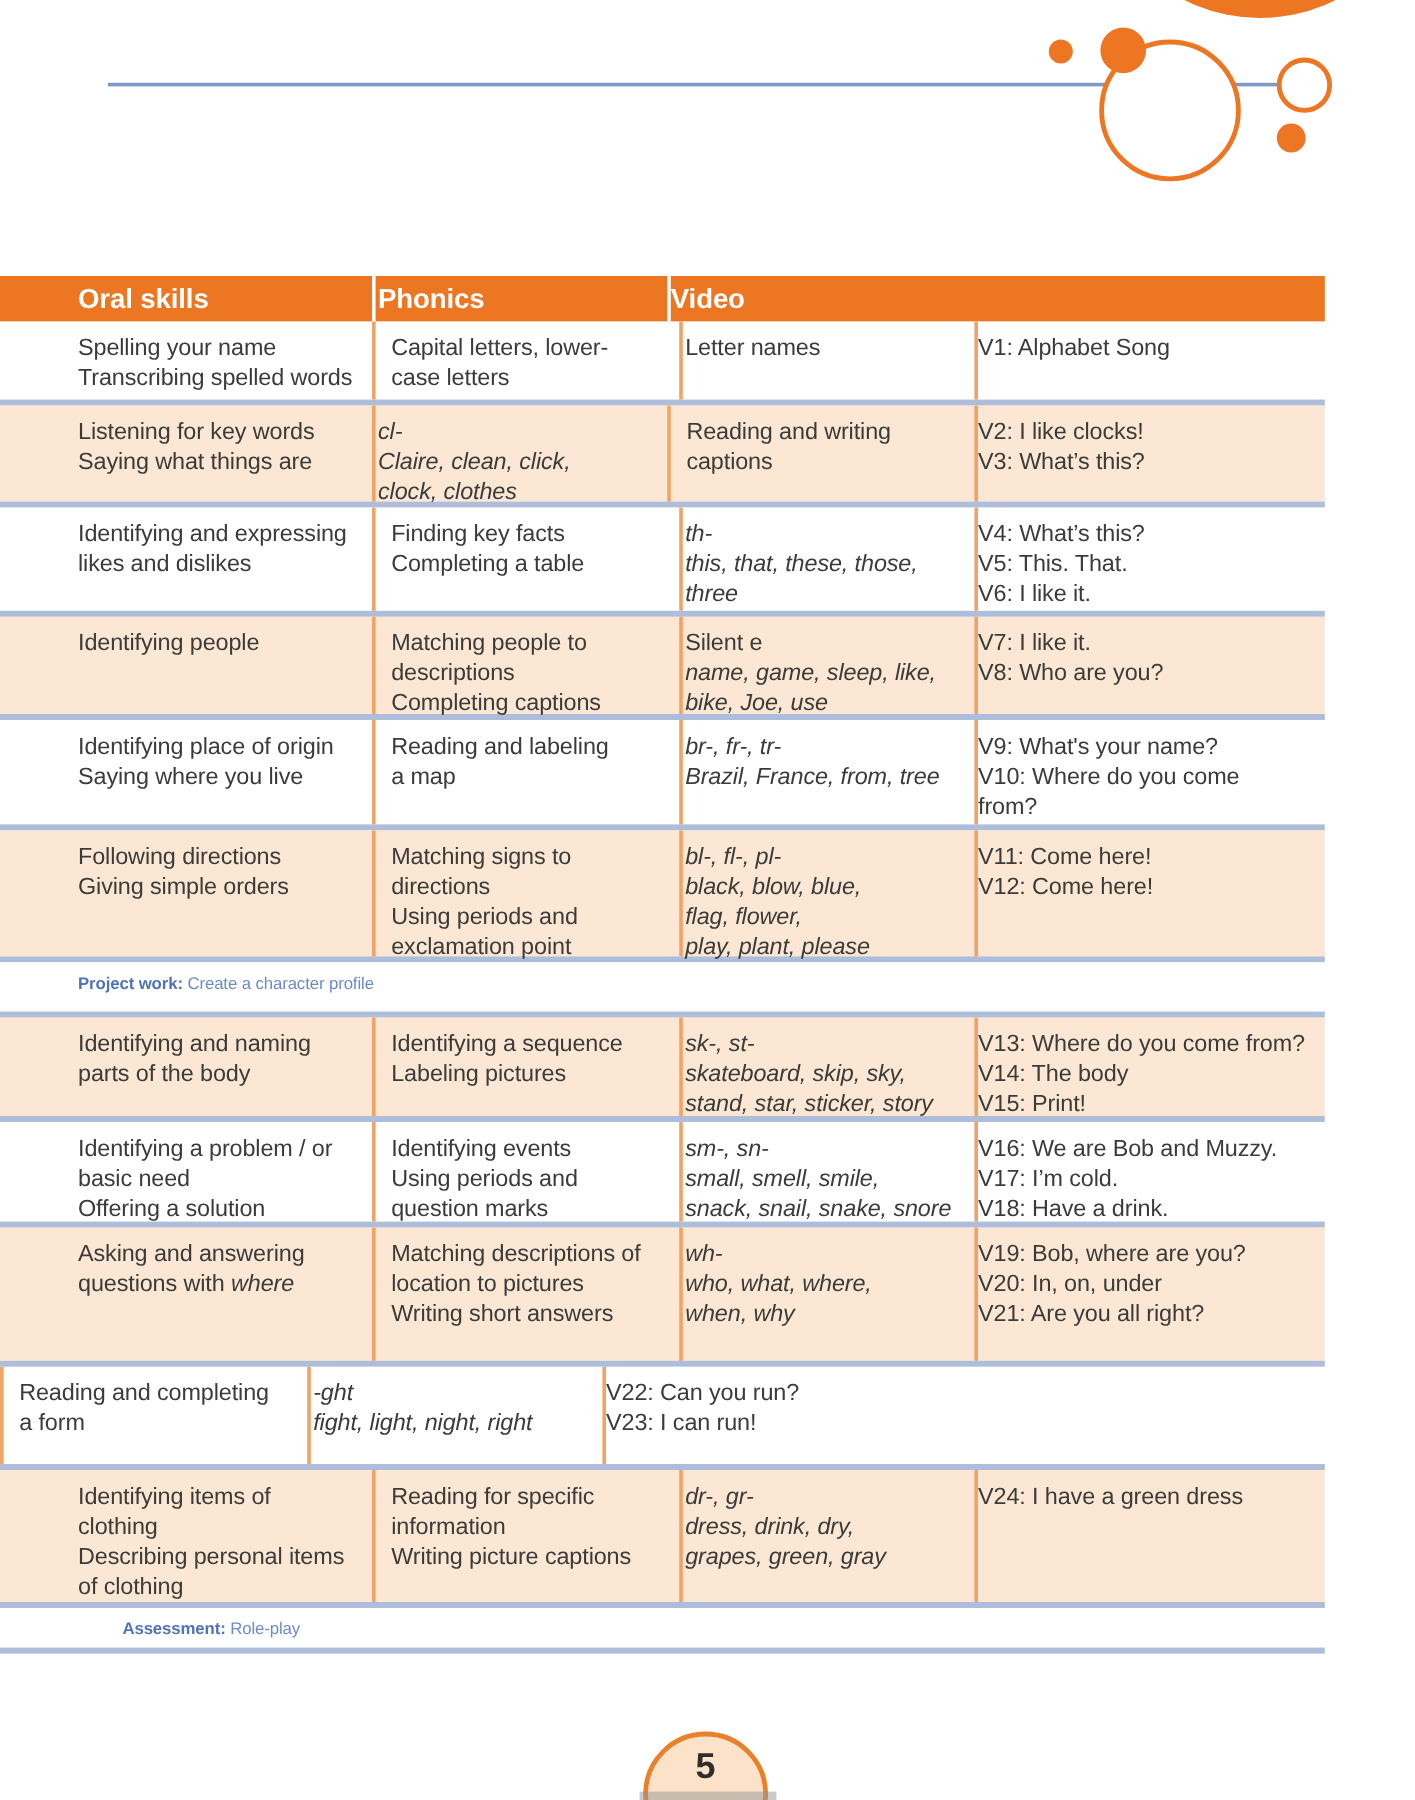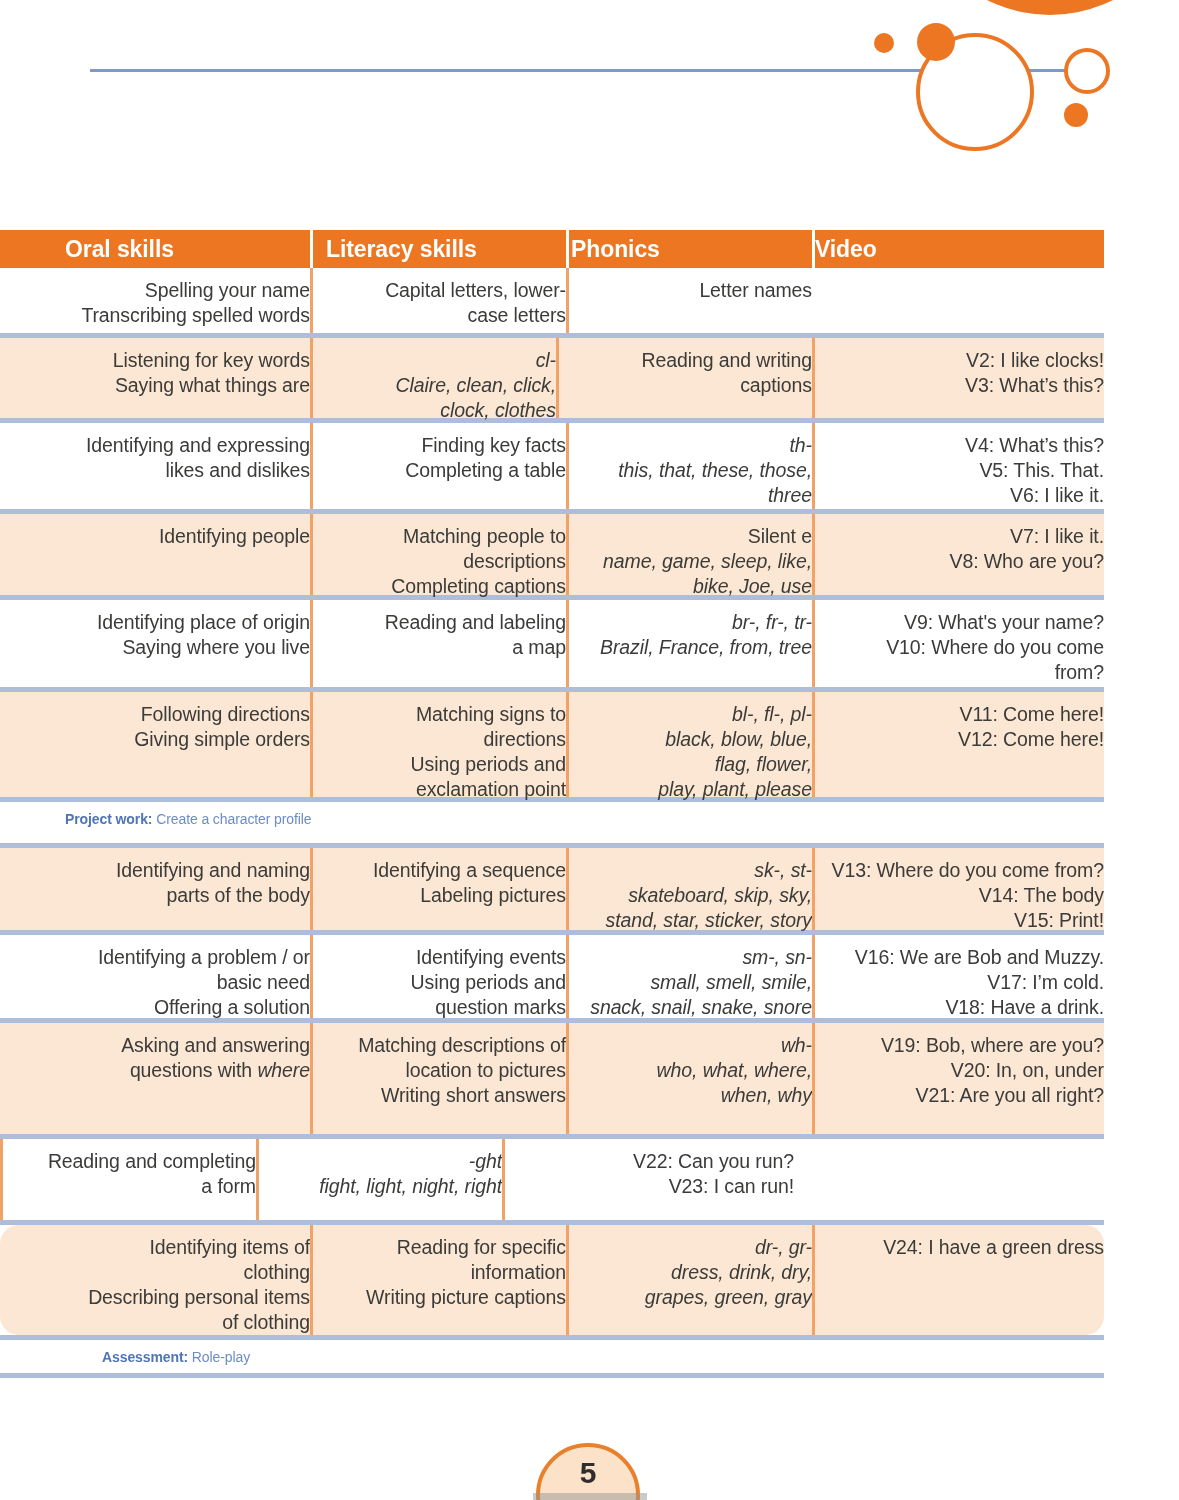--- a/index.html
+++ b/index.html
@@ -19,21 +19,21 @@
   .dot-s2{left:1064px;top:103px;width:24px;height:24px;}
 
   
   .table{position:absolute;left:0;top:230px;width:1104px;font-size:19.5px;letter-spacing:-0.1px;}
   .hrow{display:flex;height:38px;background:var(--header-orange,#ed7623);}
   .hcell{box-sizing:border-box;color:#fff;font-weight:bold;font-size:23px;padding-top:6px;}
   .hcell.c1,.hcell.c2,.hcell.c3{border-left:3px solid #fff;}
   .row{display:flex;}
   .row.peach{background:var(--peach,#fbe7d3);}
   .row.white{background:#fff;}
-  .cell{box-sizing:border-box;padding-top:10px;text-align:right;}
+  .cell{box-sizing:border-box;padding-top:10px;}
   .c0{width:310px;padding-left:65px;}
   .c1{width:256px;padding-left:13px;}
   .c2{width:246px;padding-left:2px;}
   .c3{width:292px;}
   .cell.c1,.cell.c2,.cell.c3{border-left:3px solid var(--separator-orange,#f1a367);}
   .line{line-height:25px;white-space:nowrap;}
   .it{font-style:italic;}
   .sepline{height:5px;background:var(--row-line-blue,#aebdda);}
   .band{background:#fff;box-sizing:border-box;padding:9px 0 0 65px;font-size:14px;}
   .band .b{font-weight:bold;color:var(--band-blue-bold,#4f74b7);}
@@ -56,35 +56,37 @@
   <div class="circle ring ring-big"></div>
   <div class="circle ring ring-small"></div>
   <div class="circle fill blob"></div>
   <div class="circle fill dot-s1"></div>
   <div class="circle fill dot-m"></div>
   <div class="circle fill dot-s2"></div>
 
   <div class="table">
       <div class="hrow">
         <div class="hcell c0">Oral skills</div>
-        <div class="hcell c1">Literacy skills</div>
         <div class="hcell c2">Phonics</div>
         <div class="hcell c3">Video</div>
       </div>
       <div class="row white" style="height: 65px;">
         <div class="cell c0">
           <div class="line"><span>Spelling your name</span></div>
           <div class="line"><span>Transcribing spelled words</span></div>
         </div>
         <div class="cell c1">
           <div class="line"><span>Capital letters, lower-</span></div>
           <div class="line"><span>case letters</span></div>
         </div>
         <div class="cell c2">
           <div class="line"><span>Letter names</span></div>
+        </div>
+        <div class="cell c3">
+          <div class="line"><span>V1: Alphabet Song</span></div>
         </div>
       </div>
       <div class="sepline"></div>
       <div class="row peach" style="height: 80px;">
         <div class="cell c0">
           <div class="line"><span>Listening for key words</span></div>
           <div class="line"><span>Saying what things are</span></div>
         </div>
         <div class="cell c2">
           <div class="line"><span class="it">cl-</span></div>
@@ -261,21 +263,21 @@
         <div class="cell c2">
           <div class="line"><span class="it">-ght</span></div>
           <div class="line"><span class="it">fight, light, night, right</span></div>
         </div>
         <div class="cell c3">
           <div class="line"><span>V22: Can you run?</span></div>
           <div class="line"><span>V23: I can run!</span></div>
         </div>
       </div>
       <div class="sepline"></div>
-      <div class="row peach" style="height: 110px; border-radius: 19px;">
+      <div class="row peach" style="height: 110px;">
         <div class="cell c0">
           <div class="line"><span>Identifying items of</span></div>
           <div class="line"><span>clothing</span></div>
           <div class="line"><span>Describing personal items</span></div>
           <div class="line"><span>of clothing</span></div>
         </div>
         <div class="cell c1">
           <div class="line"><span>Reading for specific</span></div>
           <div class="line"><span>information</span></div>
           <div class="line"><span>Writing picture captions</span></div>

